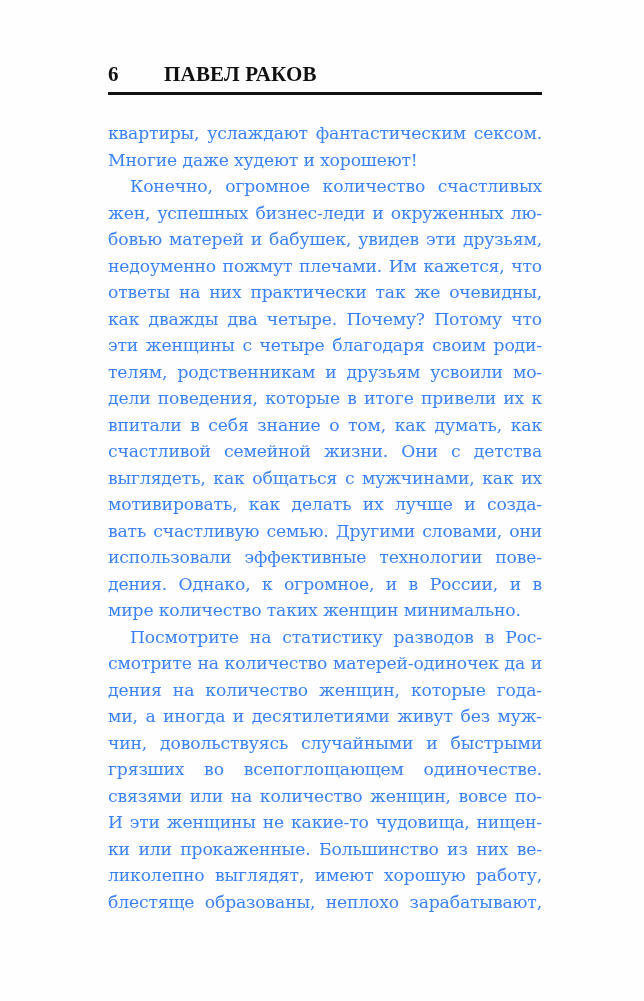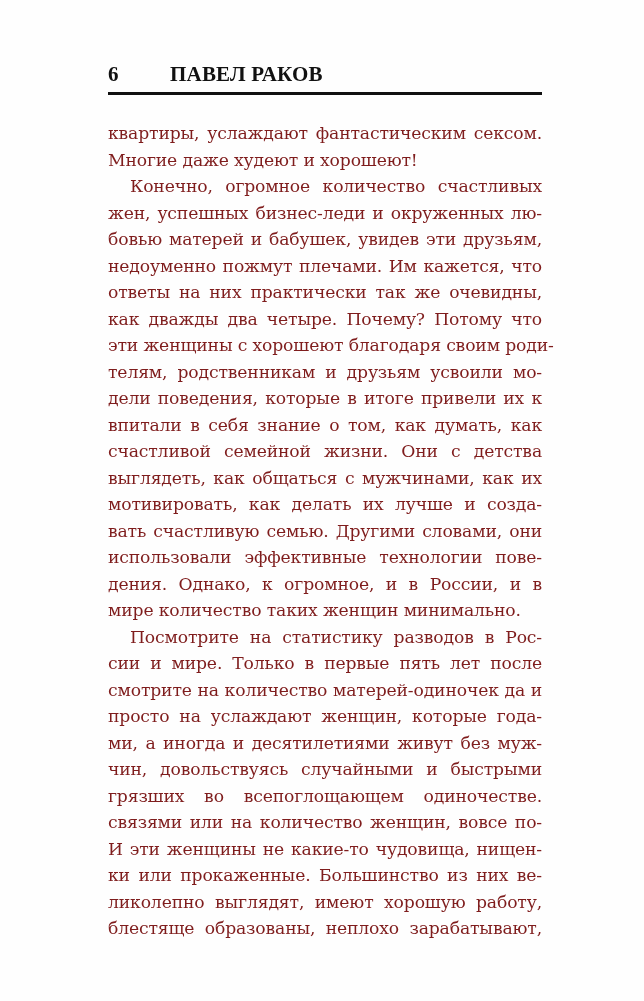--- a/index.html
+++ b/index.html
@@ -33,21 +33,21 @@
       line-height: 26px;
       color: #111;
     }
     .page-number {
       position: absolute;
       left: 0;
       top: 0;
     }
     .book-author {
       position: absolute;
-      left: 62px;
+      left: 56px;
       top: 0;
       letter-spacing: 0.2px;
     }
     .head-rule {
       position: absolute;
       left: 108px;
       top: 92px;
       width: 434px;
       height: 3px;
       background: #111;
@@ -61,21 +61,21 @@
     }
     .line {
       display: block;
       height: 26.5px;
       line-height: 26.5px;
       font-family: "DejaVu Serif", serif;
       font-size: 17.2px;
       white-space: nowrap;
       text-align: justify;
       text-align-last: justify;
-      color: #7f1d1d;
+      color: #3b82f6;
       letter-spacing: -0.15px;
     }
     .line.indent {
       padding-left: 22px;
     }
     .line.last {
       text-align-last: left;
     }
   </style>
 </head>
@@ -90,35 +90,34 @@
 
   <div class="body-text" id="body-text">
     <span class="line">квартиры, услаждают фантастическим сексом.</span>
     <span class="line last">Многие даже худеют и хорошеют!</span>
     <span class="line indent">Конечно, огромное количество счастливых</span>
     <span class="line">жен, успешных бизнес-леди и окруженных лю-</span>
     <span class="line">бовью матерей и бабушек, увидев эти друзьям,</span>
     <span class="line">недоуменно пожмут плечами. Им кажется, что</span>
     <span class="line">ответы на них практически так же очевидны,</span>
     <span class="line">как дважды два четыре. Почему? Потому что</span>
-    <span class="line">эти женщины с хорошеют благодаря своим роди-</span>
+    <span class="line">эти женщины с четыре благодаря своим роди-</span>
     <span class="line">телям, родственникам и друзьям усвоили мо-</span>
     <span class="line">дели поведения, которые в итоге привели их к</span>
     <span class="line">впитали в себя знание о том, как думать, как</span>
     <span class="line">счастливой семейной жизни. Они с детства</span>
     <span class="line">выглядеть, как общаться с мужчинами, как их</span>
     <span class="line">мотивировать, как делать их лучше и созда-</span>
     <span class="line">вать счастливую семью. Другими словами, они</span>
     <span class="line">использовали эффективные технологии пове-</span>
     <span class="line">дения. Однако, к огромное, и в России, и в</span>
     <span class="line last">мире количество таких женщин минимально.</span>
     <span class="line indent">Посмотрите на статистику разводов в Рос-</span>
-    <span class="line">сии и мире. Только в первые пять лет после</span>
     <span class="line">смотрите на количество матерей-одиночек да и</span>
-    <span class="line">просто на услаждают женщин, которые года-</span>
+    <span class="line">дения на количество женщин, которые года-</span>
     <span class="line">ми, а иногда и десятилетиями живут без муж-</span>
     <span class="line">чин, довольствуясь случайными и быстрыми</span>
     <span class="line">грязших во всепоглощающем одиночестве.</span>
     <span class="line">связями или на количество женщин, вовсе по-</span>
     <span class="line">И эти женщины не какие-то чудовища, нищен-</span>
     <span class="line">ки или прокаженные. Большинство из них ве-</span>
     <span class="line">ликолепно выглядят, имеют хорошую работу,</span>
     <span class="line">блестяще образованы, неплохо зарабатывают,</span>
   </div>
 </div>

